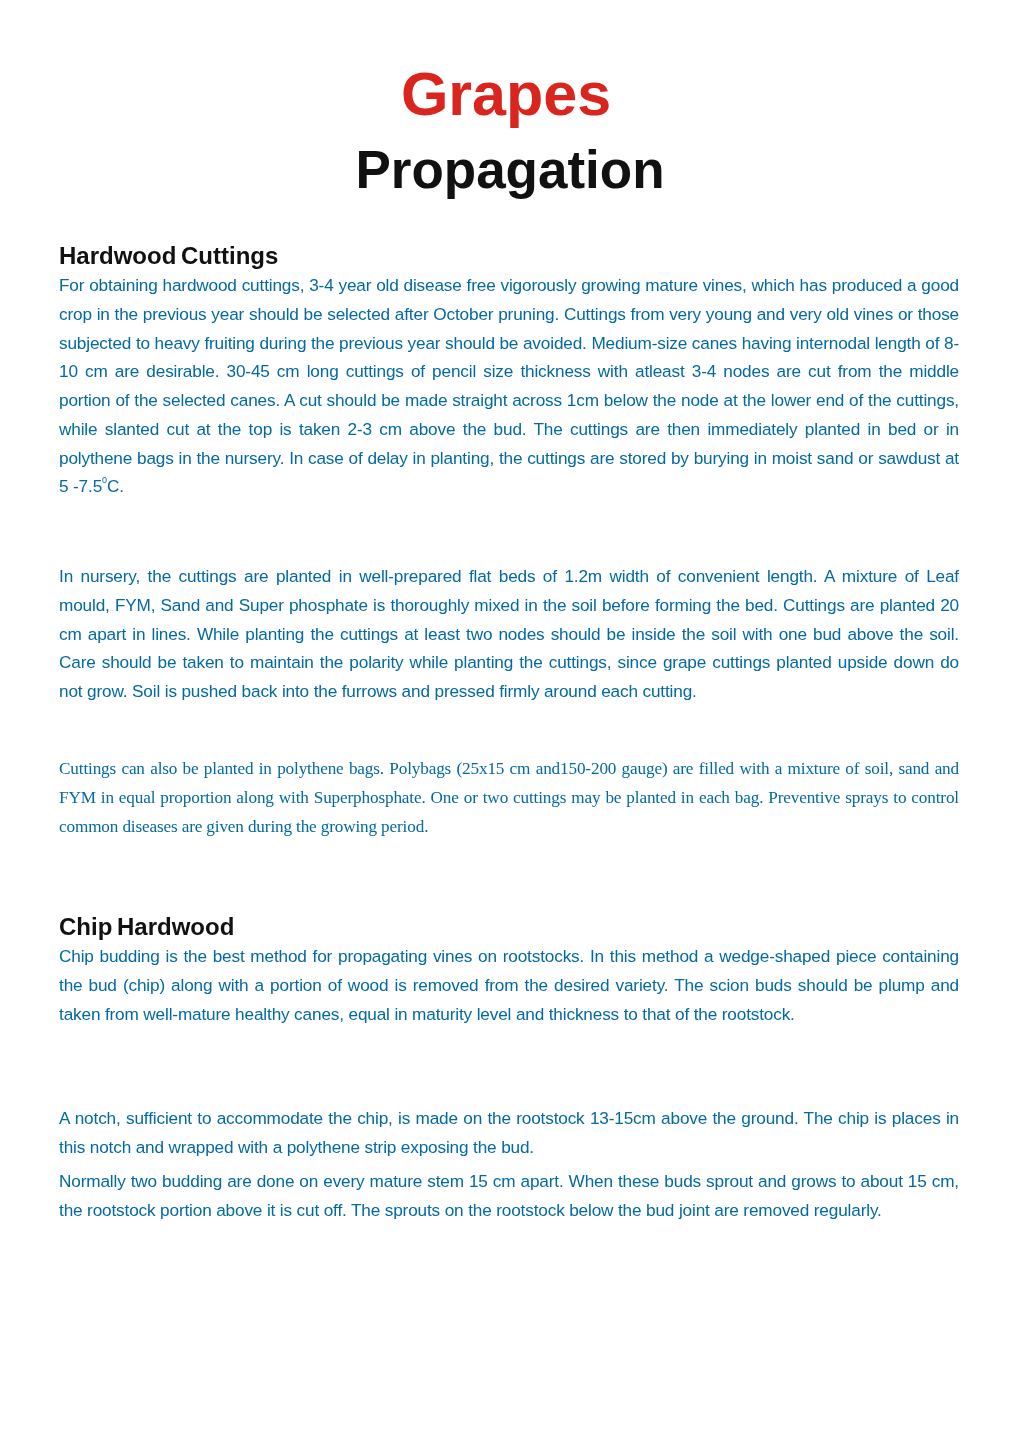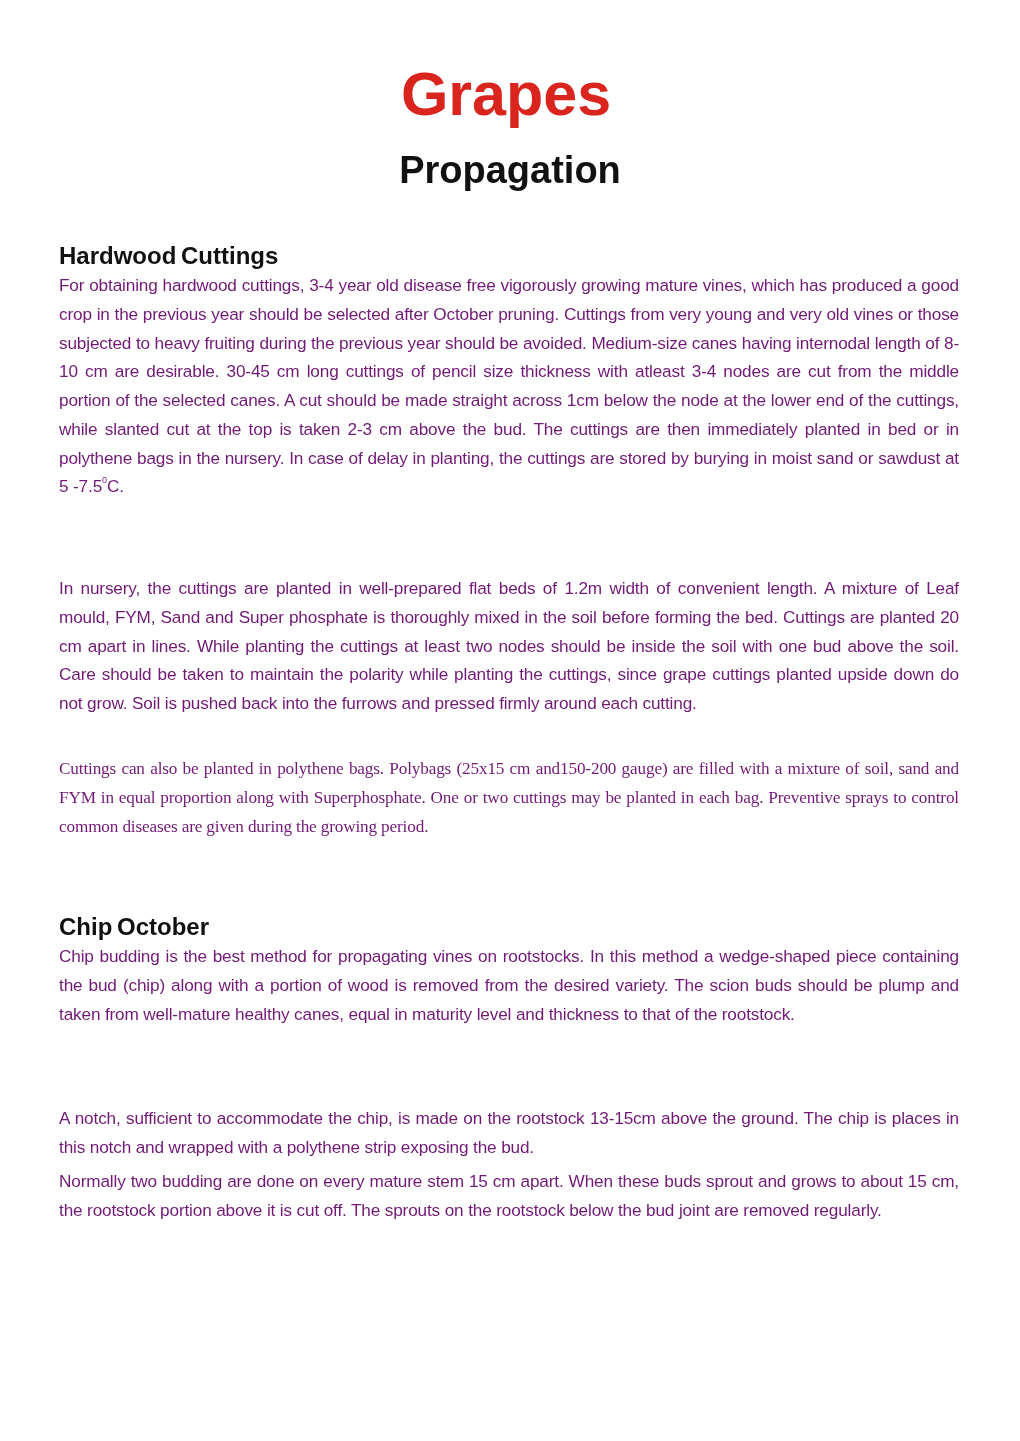--- a/index.html
+++ b/index.html
@@ -33,21 +33,21 @@
       color: #d9251e;
       line-height: 72px;
       letter-spacing: 0px;
     }
     .subtitle {
       position: absolute;
       top: 146px;
       left: 0;
       width: 1020px;
       text-align: center;
-      font-size: 38px;
+      font-size: 53px;
       font-weight: bold;
       color: #111111;
       line-height: 48px;
     }
     .content {
       position: absolute;
       left: 59px;
       width: 900px;
     }
     .heading {
@@ -56,26 +56,26 @@
       color: #111111;
       line-height: 26px;
       margin: 0;
       word-spacing: -2px;
     }
     .para {
       font-size: 17.2px;
       line-height: 28.75px;
       text-align: justify;
       margin: 0;
-      color: #701a75;
+      color: #0369a1;
       letter-spacing: -0.15px;
     }
     .sec1 { top: 243px; }
     .sec1 .heading { margin-bottom: 2px; }
-    .p2 { position: absolute; left: 59px; width: 900px; top: 574px; }
+    .p2 { position: absolute; left: 59px; width: 900px; top: 562px; }
     .p3 { position: absolute; left: 59px; width: 900px; top: 755px; font-family: Liberation Serif, serif; }
     .sec2 { top: 914px; }
     .sec2 .heading { margin-bottom: 2px; }
     .p5 { position: absolute; left: 59px; width: 900px; top: 1104px; }
     .p6 { position: absolute; left: 59px; width: 900px; top: 1167px; }
     sup {
       font-size: 9px;
       vertical-align: 9px;
       line-height: 0;
     }
@@ -90,20 +90,20 @@
 
   <div class="content sec1">
     <h2 class="heading">Hardwood Cuttings</h2>
     <p class="para"><span>For obtaining hardwood cuttings, 3-4 year old disease free vigorously growing mature vines, which has produced a good crop in the previous year should be selected after October pruning. Cuttings from very young and very old vines or those subjected to heavy fruiting during the previous year should be avoided. Medium-size canes having internodal length of 8-10 cm are desirable. 30-45 cm long cuttings of pencil size thickness with atleast 3-4 nodes are cut from the middle portion of the selected canes. A cut should be made straight across 1cm below the node at the lower end of the cuttings, while slanted cut at the top is taken 2-3 cm above the bud. The cuttings are then immediately planted in bed or in polythene bags in the nursery. In case of delay in planting, the cuttings are stored by burying in moist sand or sawdust at 5 -7.5</span><sup>0</sup><span>C.</span></p>
   </div>
 
   <p class="para p2">In nursery, the cuttings are planted in well-prepared flat beds of 1.2m width of convenient length. A mixture of Leaf mould, FYM, Sand and Super phosphate is thoroughly mixed in the soil before forming the bed. Cuttings are planted 20 cm apart in lines. While planting the cuttings at least two nodes should be inside the soil with one bud above the soil. Care should be taken to maintain the polarity while planting the cuttings, since grape cuttings planted upside down do not grow. Soil is pushed back into the furrows and pressed firmly around each cutting.</p>
   <p class="para p3">Cuttings can also be planted in polythene bags. Polybags (25x15 cm and150-200 gauge) are filled with a mixture of soil, sand and FYM in equal proportion along with Superphosphate. One or two cuttings may be planted in each bag. Preventive sprays to control common diseases are given during the growing period.</p>
 
   <div class="content sec2">
-    <h2 class="heading">Chip October</h2>
+    <h2 class="heading">Chip Hardwood</h2>
     <p class="para">Chip budding is the best method for propagating vines on rootstocks. In this method a wedge-shaped piece containing the bud (chip) along with a portion of wood is removed from the desired variety. The scion buds should be plump and taken from well-mature healthy canes, equal in maturity level and thickness to that of the rootstock.</p>
   </div>
 
   <p class="para p5">A notch, sufficient to accommodate the chip, is made on the rootstock 13-15cm above the ground. The chip is places in this notch and wrapped with a polythene strip exposing the bud.</p>
   <p class="para p6">Normally two budding are done on every mature stem 15 cm apart. When these buds sprout and grows to about 15 cm, the rootstock portion above it is cut off. The sprouts on the rootstock below the bud joint are removed regularly.</p>
 
 </div>
 
 </body></html>

